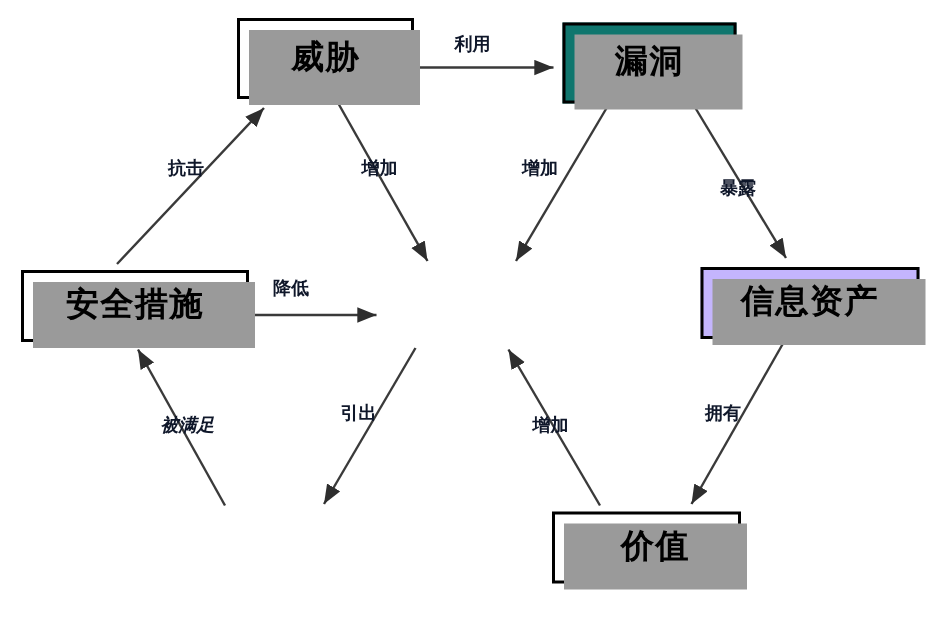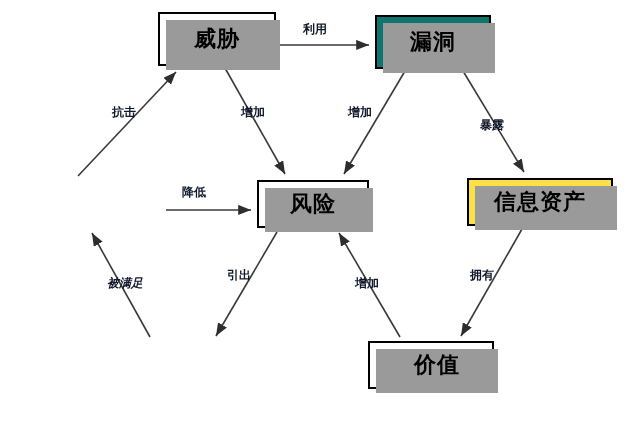--- a/index.html
+++ b/index.html
@@ -110,27 +110,27 @@
   <div class="node" id="node-threat" style="left: 158px; top: 12px; width: 118px; height: 54px; background: rgb(255, 255, 255); border-color: rgb(0, 0, 0);">
     <span class="shadow" style="background: rgb(154, 154, 154);"></span>
     <span class="label">威胁</span>
   </div>
 
   <div class="node" id="node-vulnerability" style="left: 375px; top: 15px; width: 116px; height: 54px; background: #0f766e; border-color: rgb(0, 0, 0);">
     <span class="shadow" style="background: rgb(154, 154, 154);"></span>
     <span class="label">漏洞</span>
   </div>
 
-
-  <div class="node" id="node-risk" style="left: 257px; top: 180px; width: 112px; height: 48px; background: rgb(255, 255, 255); border-color: rgb(0, 0, 0);">
+  <div class="node" id="node-safeguard" style="left: 14px; top: 180px; width: 152px; height: 48px; background: rgb(255, 255, 255); border-color: rgb(0, 0, 0);">
     <span class="shadow" style="background: rgb(154, 154, 154);"></span>
-    <span class="label">风险</span>
+    <span class="label">安全措施</span>
   </div>
 
-  <div class="node" id="node-asset" style="left: 467px; top: 178px; width: 146px; height: 48px; background: #fde047; border-color: rgb(0, 0, 0);">
+
+  <div class="node" id="node-asset" style="left: 467px; top: 178px; width: 146px; height: 48px; background: #c4b5fd; border-color: rgb(0, 0, 0);">
     <span class="shadow" style="background: rgb(154, 154, 154);"></span>
     <span class="label">信息资产</span>
   </div>
 
 
   <div class="node" id="node-value" style="left: 368px; top: 341px; width: 126px; height: 48px; background: rgb(255, 255, 255); border-color: rgb(0, 0, 0); padding-left: 12px;">
     <span class="shadow" style="background: rgb(154, 154, 154);"></span>
     <span class="label">价值</span>
   </div>
 

